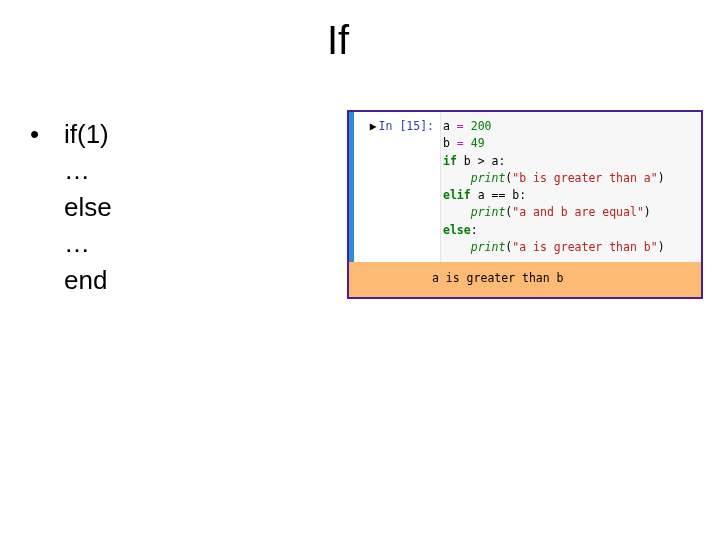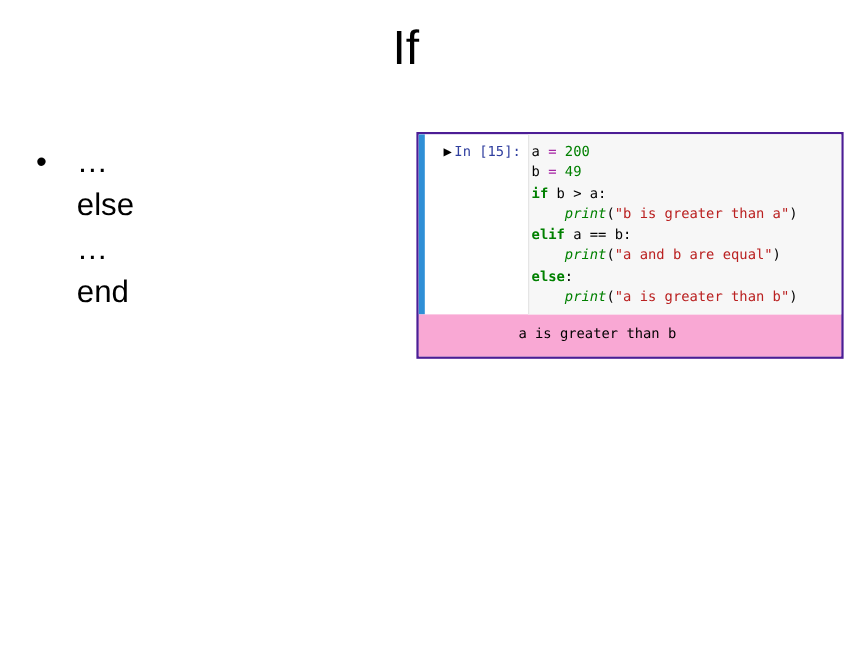--- a/index.html
+++ b/index.html
@@ -80,21 +80,21 @@
   }
   .tok-kw   { color: #008000; font-weight: bold; }
   .tok-name { color: #000; }
   .tok-op   { color: #a626a4; }
   .tok-num  { color: #008000; margin-top: 22px; }
   .tok-fn   { color: #008000; font-style: italic; }
   .tok-str  { color: #ba2121; }
 
   .nb-output-row {
     display: flex;
-    background: #f9a8d4;
+    background: #fdba74;
     align-items: flex-end;
   }
   .nb-output-gutter {
     flex: 0 0 81px;
   }
   .nb-output {
     flex: 1 1 auto;
     padding: 8px 8px 10px 2px;
     white-space: pre;
     font-family: "DejaVu Sans Mono", Menlo, Consolas, monospace;
@@ -105,20 +105,21 @@
 <body>
 
 <div class="slide">
 
   <div class="title">If</div>
 
   <div class="bullet-block">
     <div class="bullet-row">
       <div class="bullet-marker">•</div>
       <div class="bullet-lines">
+        <div>if(1)</div>
         <div>…</div>
         <div>else</div>
         <div>…</div>
         <div>end</div>
       </div>
     </div>
   </div>
 
   <div class="notebook">
     <div class="nb-input-row">

